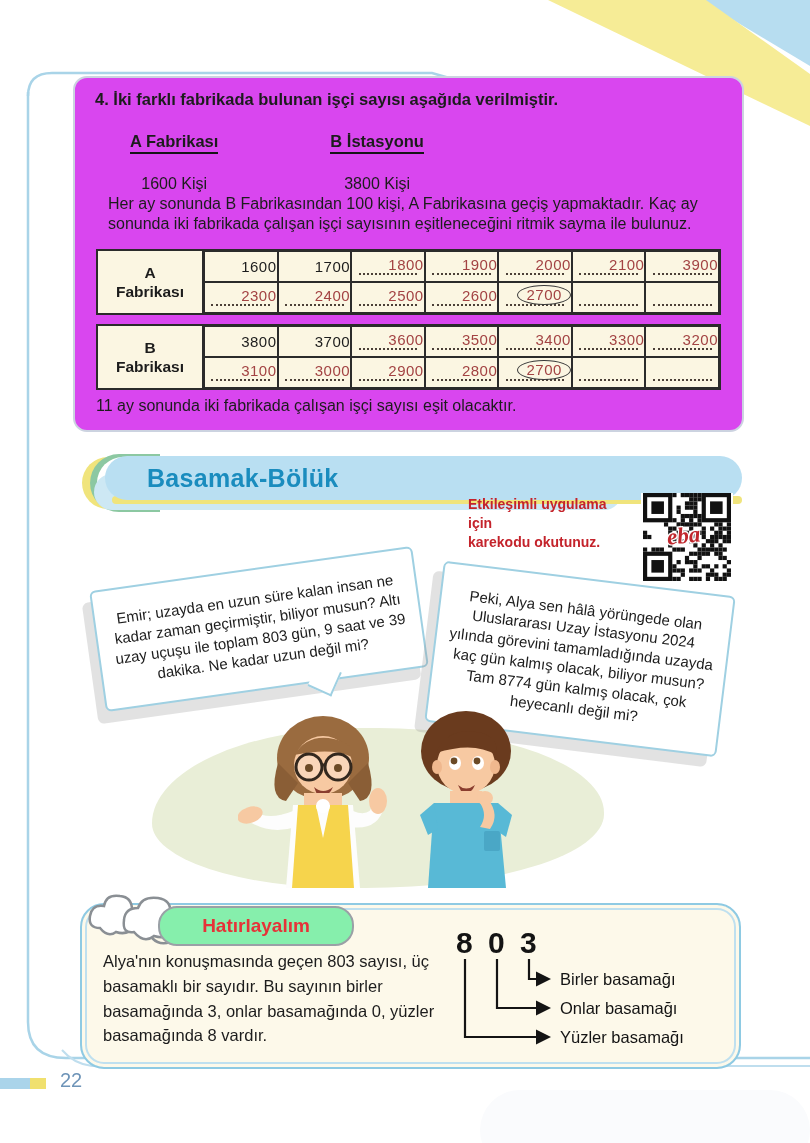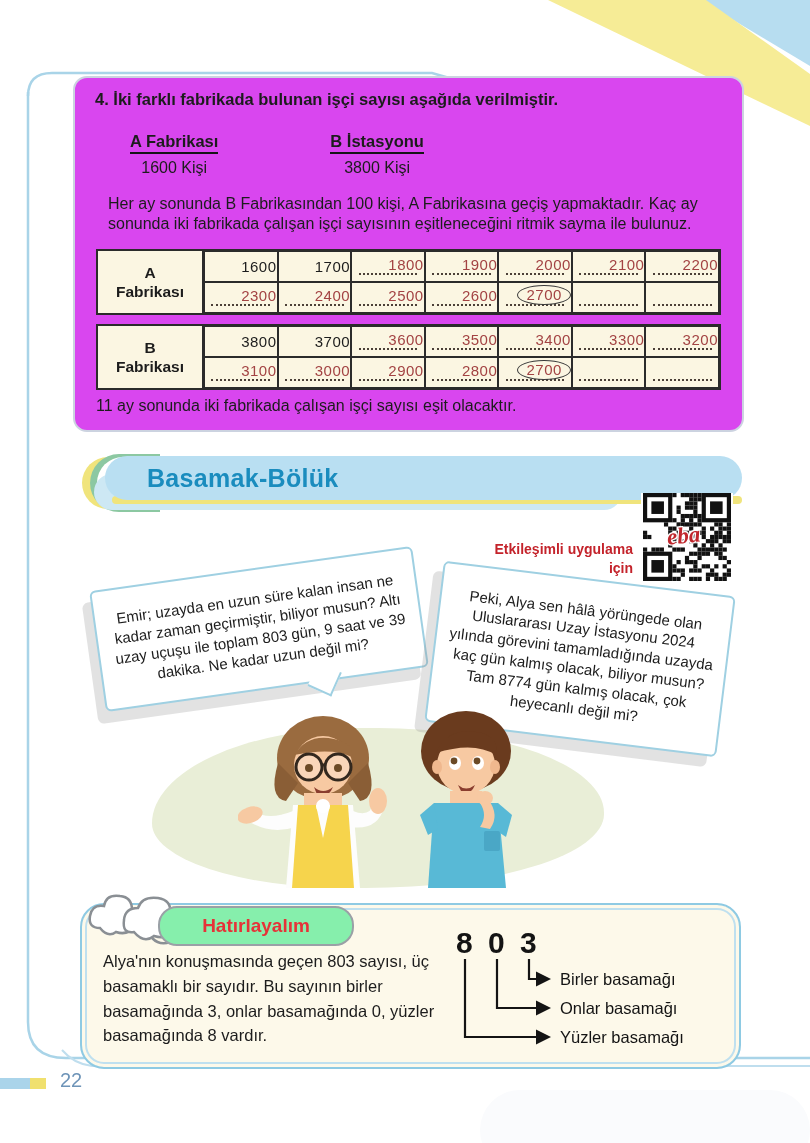--- a/index.html
+++ b/index.html
@@ -11,21 +11,21 @@
   
   .frame-svg{left:0;top:0;z-index:1;pointer-events:none;}
 
   
   .problem-card{left:73px;top:76px;width:667px;height:352px;background:#d946ef;
     border:2px solid #ccd3e0;border-radius:14px;z-index:2;}
   .p-title{left:20px;top:12px;right:14px;font-size:16.5px;font-weight:700;}
   .factories{left:55px;top:54px;display:flex;gap:112px;}
   .factory{text-align:center;}
   .factory .fname{font-size:16.5px;font-weight:700;border-bottom:2px solid #151515;padding-bottom:1px;}
-  .factory .fcount{font-size:16px;margin-top:5px;font-weight:400;}
+  .factory .fcount{font-size:16px;margin-top:21px;font-weight:400;}
   .p-body{left:33px;top:116px;width:618px;font-size:16px;line-height:1.28;font-weight:400;}
   .p-answer{left:21px;top:319px;font-size:16px;font-weight:400;}
 
   
   .wtable{left:21px;width:625px;height:66px;display:grid;
     grid-template-columns:106px repeat(7,1fr);grid-auto-rows:1fr;
     background:#fbf6e2;border:2px solid #2b2b2b;box-sizing:border-box;}
   .wtable .labelcell{grid-row:span 2;display:flex;flex-direction:column;align-items:center;
     justify-content:center;font-weight:700;font-size:15.5px;border-right:2px solid #2b2b2b;line-height:1.25;}
   .cell{position:relative;border:1px solid #2b2b2b;display:flex;align-items:center;justify-content:flex-end;
@@ -42,21 +42,21 @@
   .sec-yellow-arc{position:absolute;left:2px;top:5px;width:70px;height:52px;background:#f0e47c;border-radius:28px 0 0 28px;}
   .sec-green-arc{position:absolute;left:10px;top:2px;width:70px;height:58px;background:#8cc8a2;border-radius:30px 0 0 30px;}
   .sec-white-arc{position:absolute;left:17px;top:5px;width:70px;height:52px;background:#ffffff;border-radius:27px 0 0 27px;}
   .sec-underband{position:absolute;left:14px;top:22px;width:528px;height:36px;background:#cde8f4;border-radius:18px;}
   .sec-yellowedge{position:absolute;left:32px;top:44px;width:630px;height:8px;background:#f0e47c;border-radius:4px;}
   .sec-pill{position:absolute;left:25px;top:4px;width:637px;height:44px;background:#b9dff2;border-radius:22px;
     display:flex;align-items:center;padding-left:42px;box-sizing:border-box;}
   .sec-title{font-size:25px;font-weight:700;color:#1a8cbe;letter-spacing:0.3px;}
 
   
-  .qr-caption{left:468px;top:540px;width:165px;text-align:right;color:#c4232b;
+  .qr-caption{left:468px;top:495px;width:165px;text-align:left;color:#c4232b;
     font-size:14px;font-weight:700;line-height:1.35;z-index:3;}
   .qr-box{left:641px;top:493px;width:92px;height:88px;background:#ffffff;z-index:3;}
   .qr-box svg{width:92px;height:88px;}
   .eba-logo{position:absolute;left:26px;top:30px;font-family:"Liberation Serif",serif;
     font-style:italic;font-weight:700;font-size:23px;color:#c0272d;transform:rotate(-6deg);
     text-shadow:-1px -1px 0 #fff,1px -1px 0 #fff,-1px 1px 0 #fff,1px 1px 0 #fff,0 0 3px #fff;}
 
   
   .bubble{background:#ffffff;border:2px solid #9fd0e2;border-radius:6px;z-index:3;
     display:flex;align-items:center;justify-content:center;text-align:center;
@@ -149,21 +149,21 @@
         <div class="cell written">
           <i class="dotline"></i>
           <span class="num">2000</span>
         </div>
         <div class="cell written">
           <i class="dotline"></i>
           <span class="num">2100</span>
         </div>
         <div class="cell written">
           <i class="dotline"></i>
-          <span class="num">2200</span>
+          <span class="num">3900</span>
         </div>
         <div class="cell written">
           <i class="dotline"></i>
           <span class="num">2300</span>
         </div>
         <div class="cell written">
           <i class="dotline"></i>
           <span class="num">2400</span>
         </div>
         <div class="cell written">

